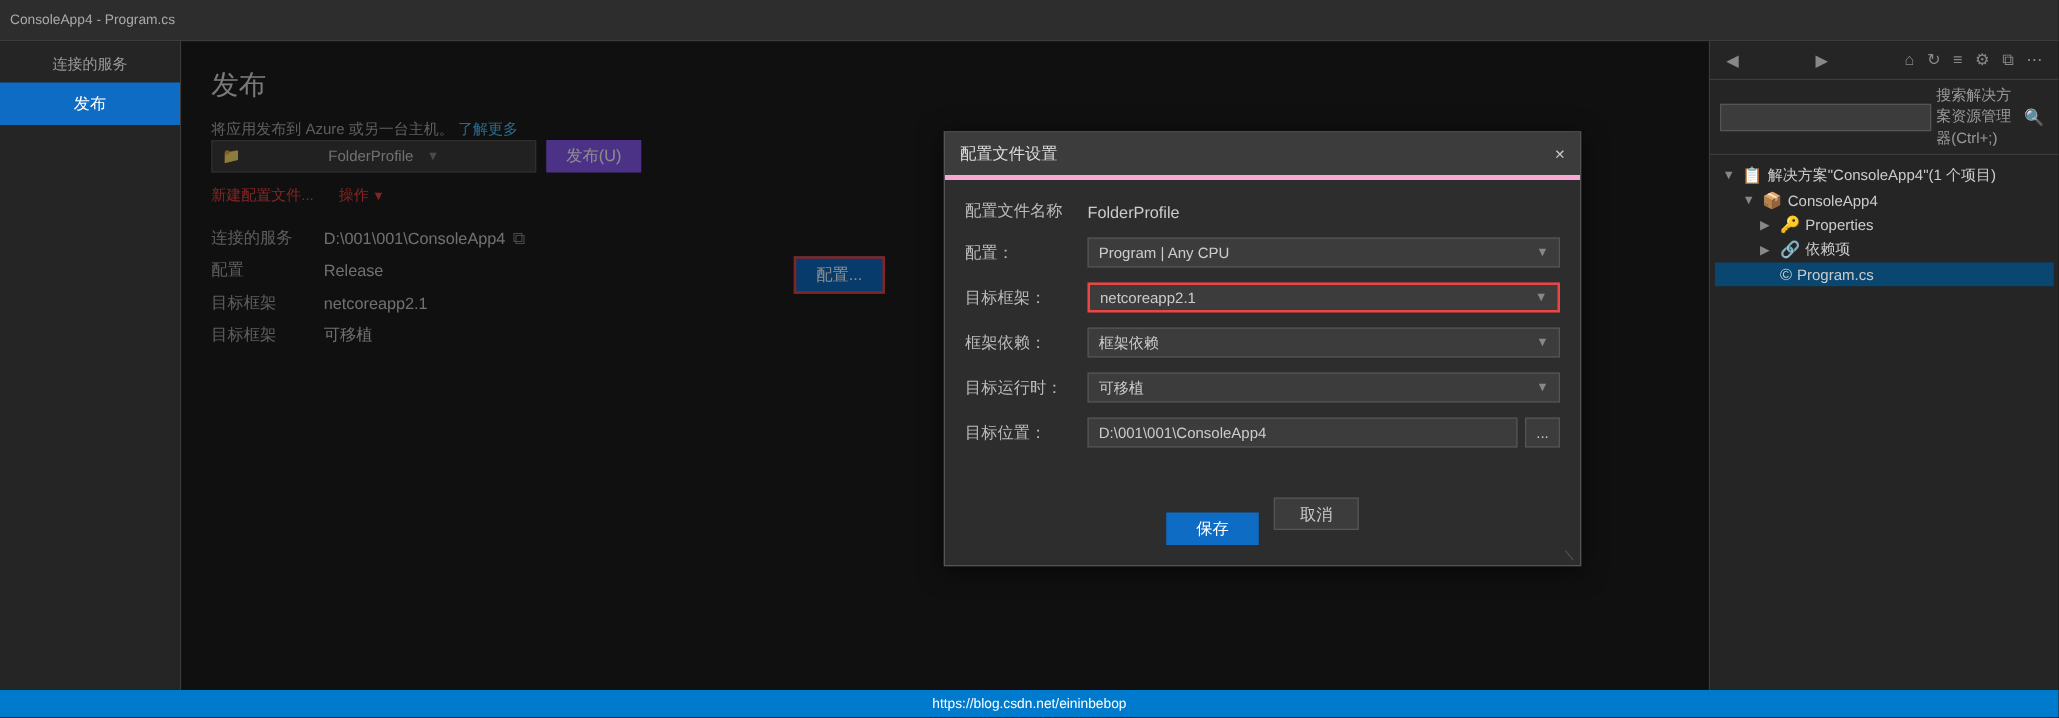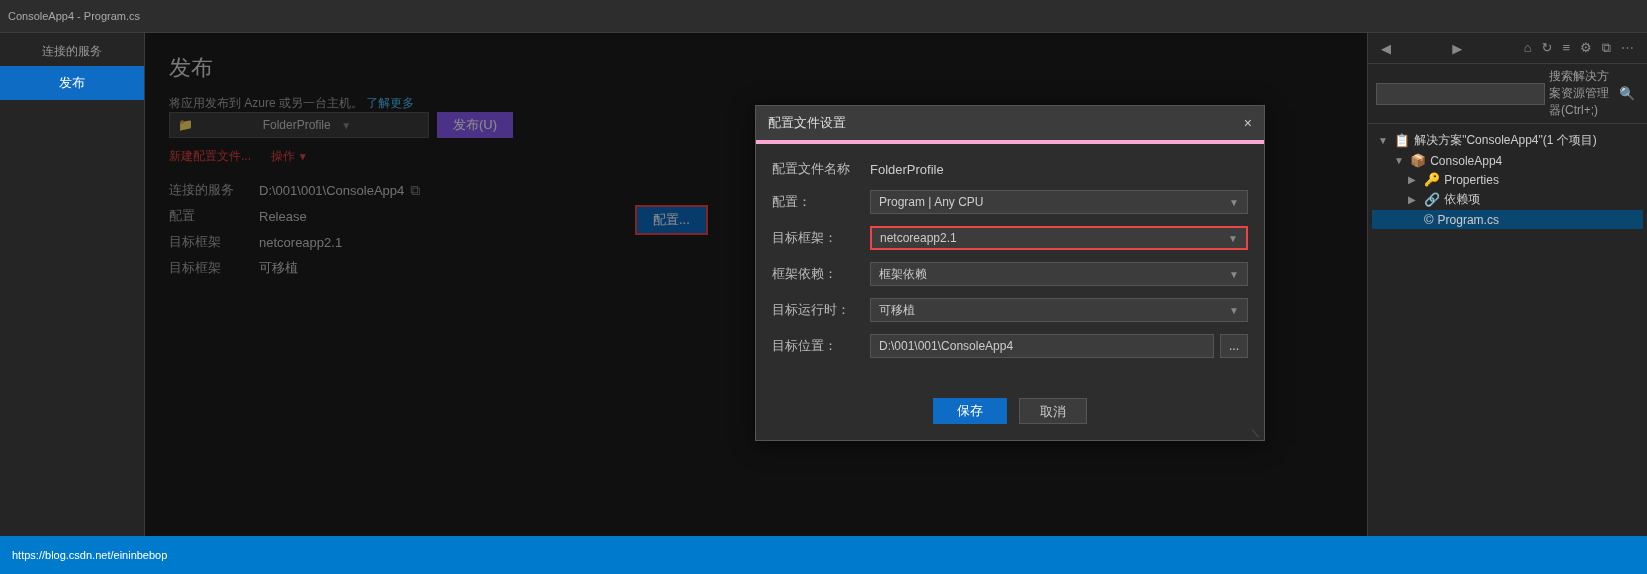--- a/index.html
+++ b/index.html
@@ -257,20 +257,21 @@
       padding: 12px 20px 16px;
     }
     .dialog-save-btn {
       background: #0e6cc4;
       border: none;
       color: #fff;
       padding: 4px 24px;
       font-size: 13px;
       cursor: pointer;
       height: 26px;
+      margin-top: 12px;
     }
     .dialog-cancel-btn {
       background: #3c3c3c;
       border: 1px solid #555;
       color: #ccc;
       padding: 4px 20px;
       font-size: 13px;
       cursor: pointer;
       height: 26px;
     }
@@ -344,25 +345,25 @@
       gap: 4px;
     }
     .tree-item.selected { background: #094771; }
     .tree-arrow { color: #888; font-size: 10px; width: 12px; }
     .tree-icon { font-size: 13px; }
     .tree-label { color: #ccc; }
     .tree-child { padding-left: 22px; }
     .tree-child2 { padding-left: 36px; }
 
     .status-bar {
-      height: 38px;
+      height: 22px;
       background: #007acc;
       display: flex;
       align-items: center;
-      justify-content: flex-start;
+      justify-content: center;
       padding: 0 12px;
       font-size: 11px;
       color: #fff;
       flex-shrink: 0;
     }
   </style>
 </head>
 <body>
 
 <div class="title-bar">

